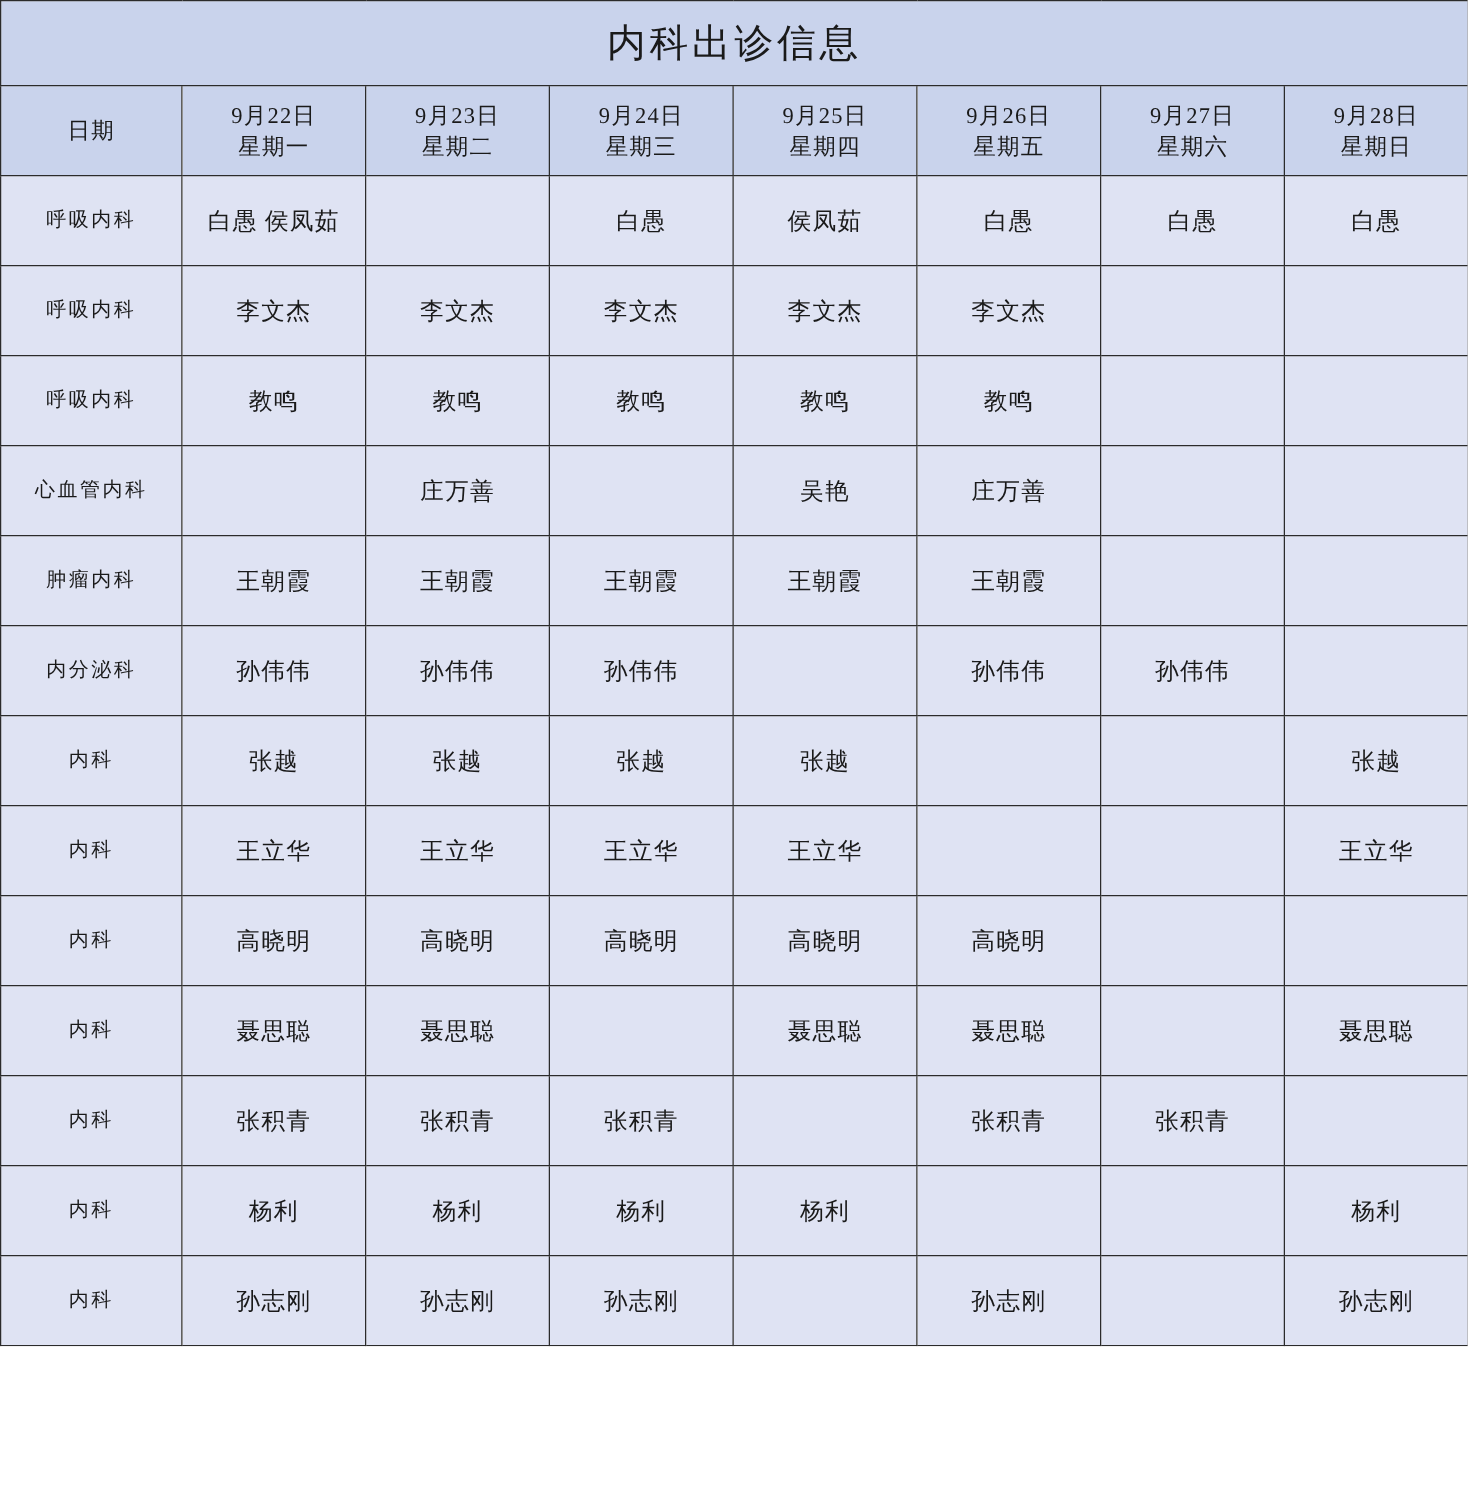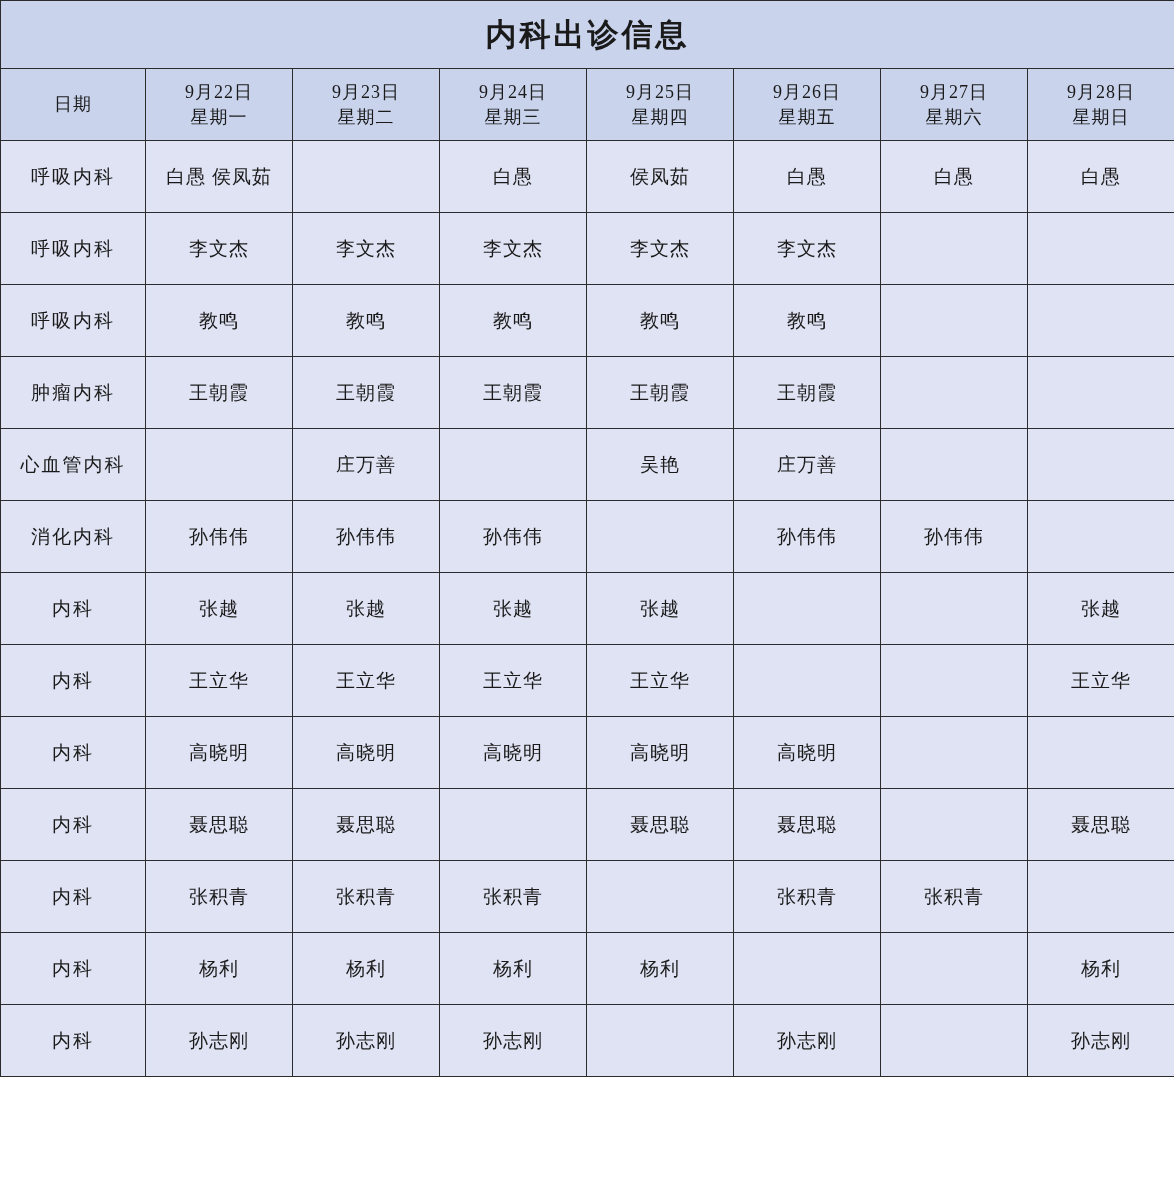--- a/index.html
+++ b/index.html
@@ -30,33 +30,33 @@
     letter-spacing: 1px;
     padding: 0 4px;
     height: 72px;
     box-sizing: border-box;
     overflow: hidden;
     white-space: nowrap;
   }
   table.schedule td.title-cell {
     background: #c9d3ec;
     font-size: 31px;
-    font-weight: bold;
+    font-weight: normal;
     letter-spacing: 3px;
     height: 68px;
   }
   table.schedule td.head-cell {
     background: #c9d3ec;
     font-size: 18px;
     line-height: 1.35;
     height: 72px;
     white-space: normal;
   }
   table.schedule td.rowlabel {
-    font-size: 19px;
+    font-size: 16px;
     letter-spacing: 2px;
   }
   .col-0 { width: 145px; }
   .col-d { width: 147px; }
   .daywrap {
     display: block;
   }
   .daywrap span {
     display: block;
   }
@@ -149,41 +149,41 @@
           <td class="rowlabel">呼吸内科</td>
           <td>教鸣</td>
           <td>教鸣</td>
           <td>教鸣</td>
           <td>教鸣</td>
           <td>教鸣</td>
           <td></td>
           <td></td>
         </tr>
         <tr>
-          <td class="rowlabel">肿瘤内科</td>
-          <td>王朝霞</td>
-          <td>王朝霞</td>
-          <td>王朝霞</td>
-          <td>王朝霞</td>
-          <td>王朝霞</td>
-          <td></td>
-          <td></td>
-        </tr>
-        <tr>
           <td class="rowlabel">心血管内科</td>
           <td></td>
           <td>庄万善</td>
           <td></td>
           <td>吴艳</td>
           <td>庄万善</td>
           <td></td>
           <td></td>
         </tr>
         <tr>
-          <td class="rowlabel">消化内科</td>
+          <td class="rowlabel">肿瘤内科</td>
+          <td>王朝霞</td>
+          <td>王朝霞</td>
+          <td>王朝霞</td>
+          <td>王朝霞</td>
+          <td>王朝霞</td>
+          <td></td>
+          <td></td>
+        </tr>
+        <tr>
+          <td class="rowlabel">内分泌科</td>
           <td>孙伟伟</td>
           <td>孙伟伟</td>
           <td>孙伟伟</td>
           <td></td>
           <td>孙伟伟</td>
           <td>孙伟伟</td>
           <td></td>
         </tr>
         <tr>
           <td class="rowlabel">内科</td>

